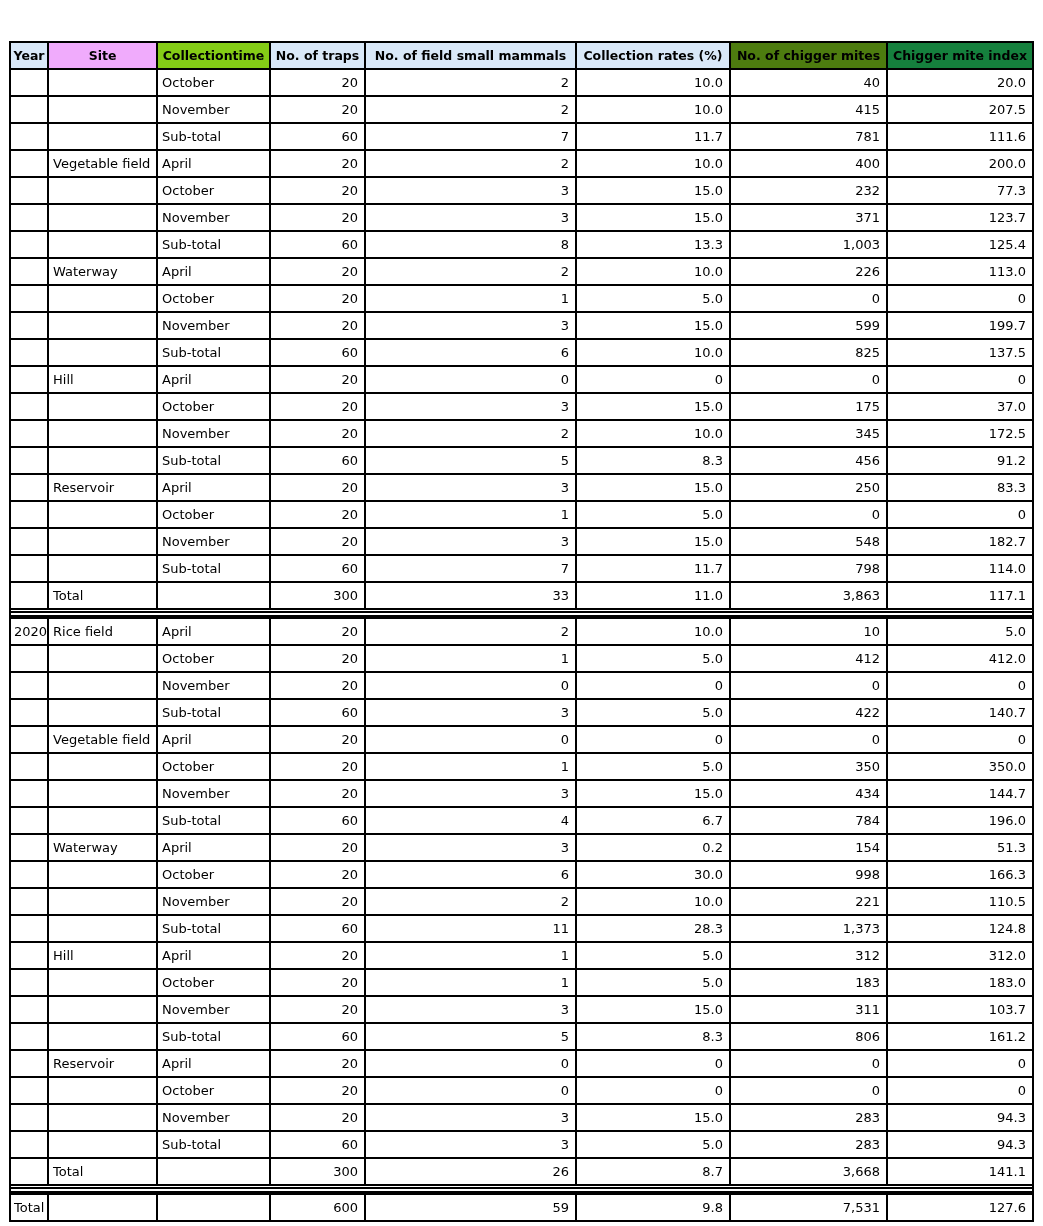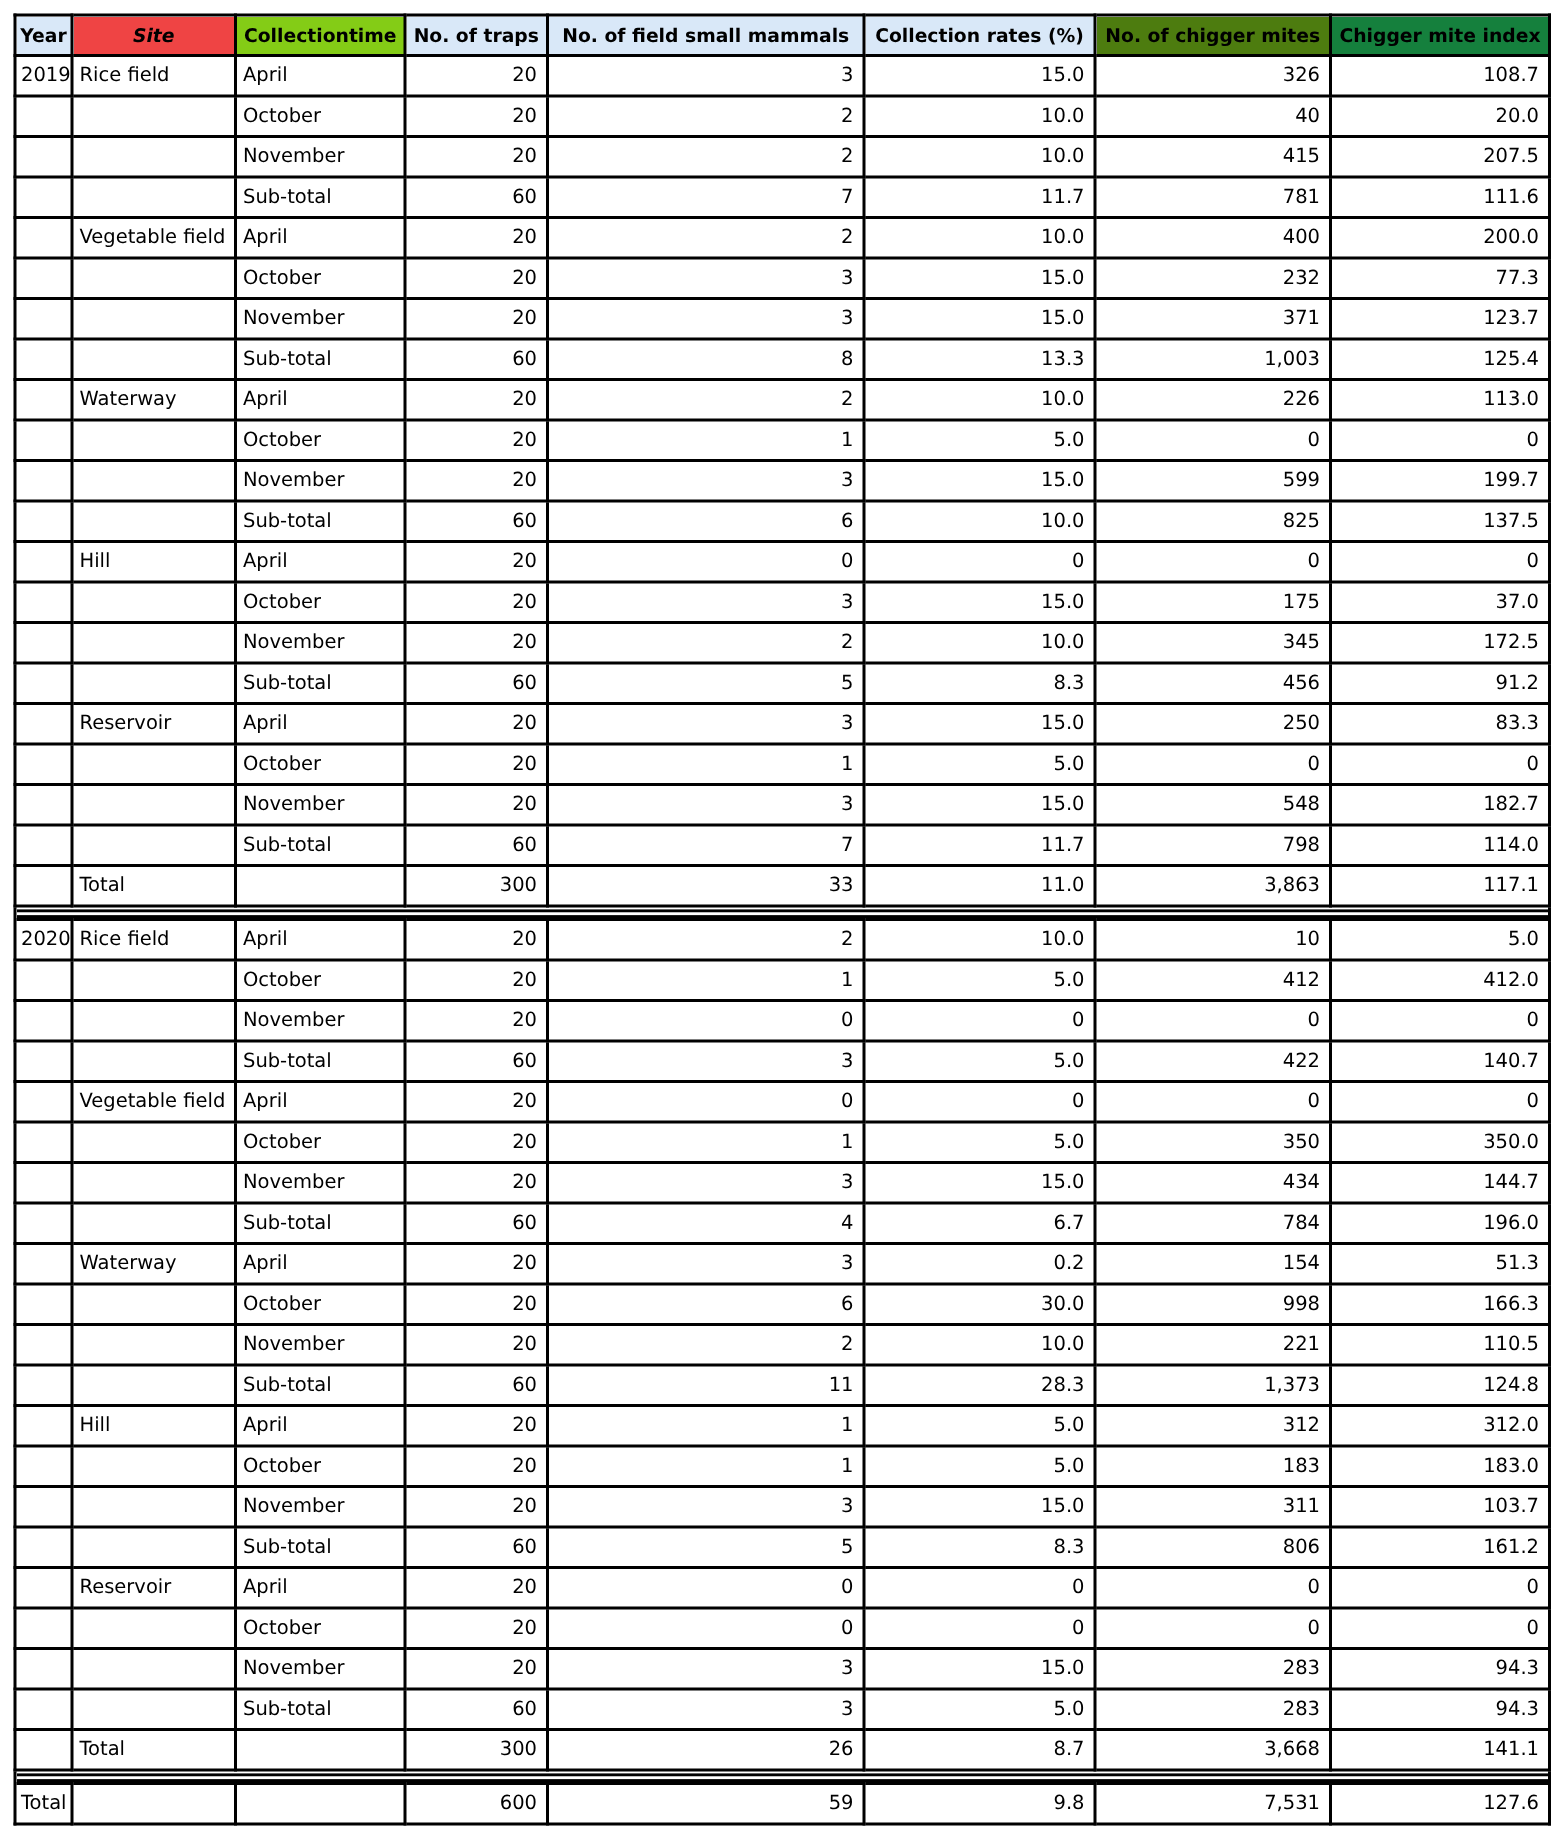--- a/index.html
+++ b/index.html
@@ -3,20 +3,21 @@
 <meta charset="utf-8">
 <style>
   html, body {
     margin: 0;
     padding: 0;
     background: #ffffff;
     width: 1043px;
   }
   .table-wrap {
     padding: 9px 0 4px 9px;
+    margin-top: 32px;
   }
   table.data-table {
     border-collapse: collapse;
     table-layout: fixed;
     width: 1023px;
     border: 2px solid #000000;
     font-family: "DejaVu Sans", sans-serif;
     font-size: 13px;
     color: #000000;
   }
@@ -66,41 +67,31 @@
       <col style="width:113px">
       <col style="width:95px">
       <col style="width:211px">
       <col style="width:154px">
       <col style="width:157px">
       <col style="width:146px">
     </colgroup>
     <thead>
       <tr>
         <th style="background: rgb(217, 232, 248);">Year</th>
-        <th style="background: #ef4444; font-style: italic;">Site</th>
+        <th style="background: #f0abfc;">Site</th>
         <th style="background: #84cc16;">Collectiontime</th>
         <th style="background: rgb(217, 232, 248);">No. of traps</th>
         <th style="background: rgb(217, 232, 248);">No. of field small mammals</th>
         <th style="background: rgb(217, 232, 248);">Collection rates (%)</th>
         <th style="background: #4d7c0f;">No. of chigger mites</th>
         <th style="background: #15803d;">Chigger mite index</th>
       </tr>
     </thead>
     <tbody>
         <tr>
-          <td class="c0">2019</td>
-          <td class="c1">Rice field</td>
-          <td class="c2">April</td>
-          <td class="c3">20</td>
-          <td class="c4">3</td>
-          <td class="c5">15.0</td>
-          <td class="c6">326</td>
-          <td class="c7">108.7</td>
-        </tr>
-        <tr>
           <td class="c0"></td>
           <td class="c1"></td>
           <td class="c2">October</td>
           <td class="c3">20</td>
           <td class="c4">2</td>
           <td class="c5">10.0</td>
           <td class="c6">40</td>
           <td class="c7">20.0</td>
         </tr>
         <tr>

